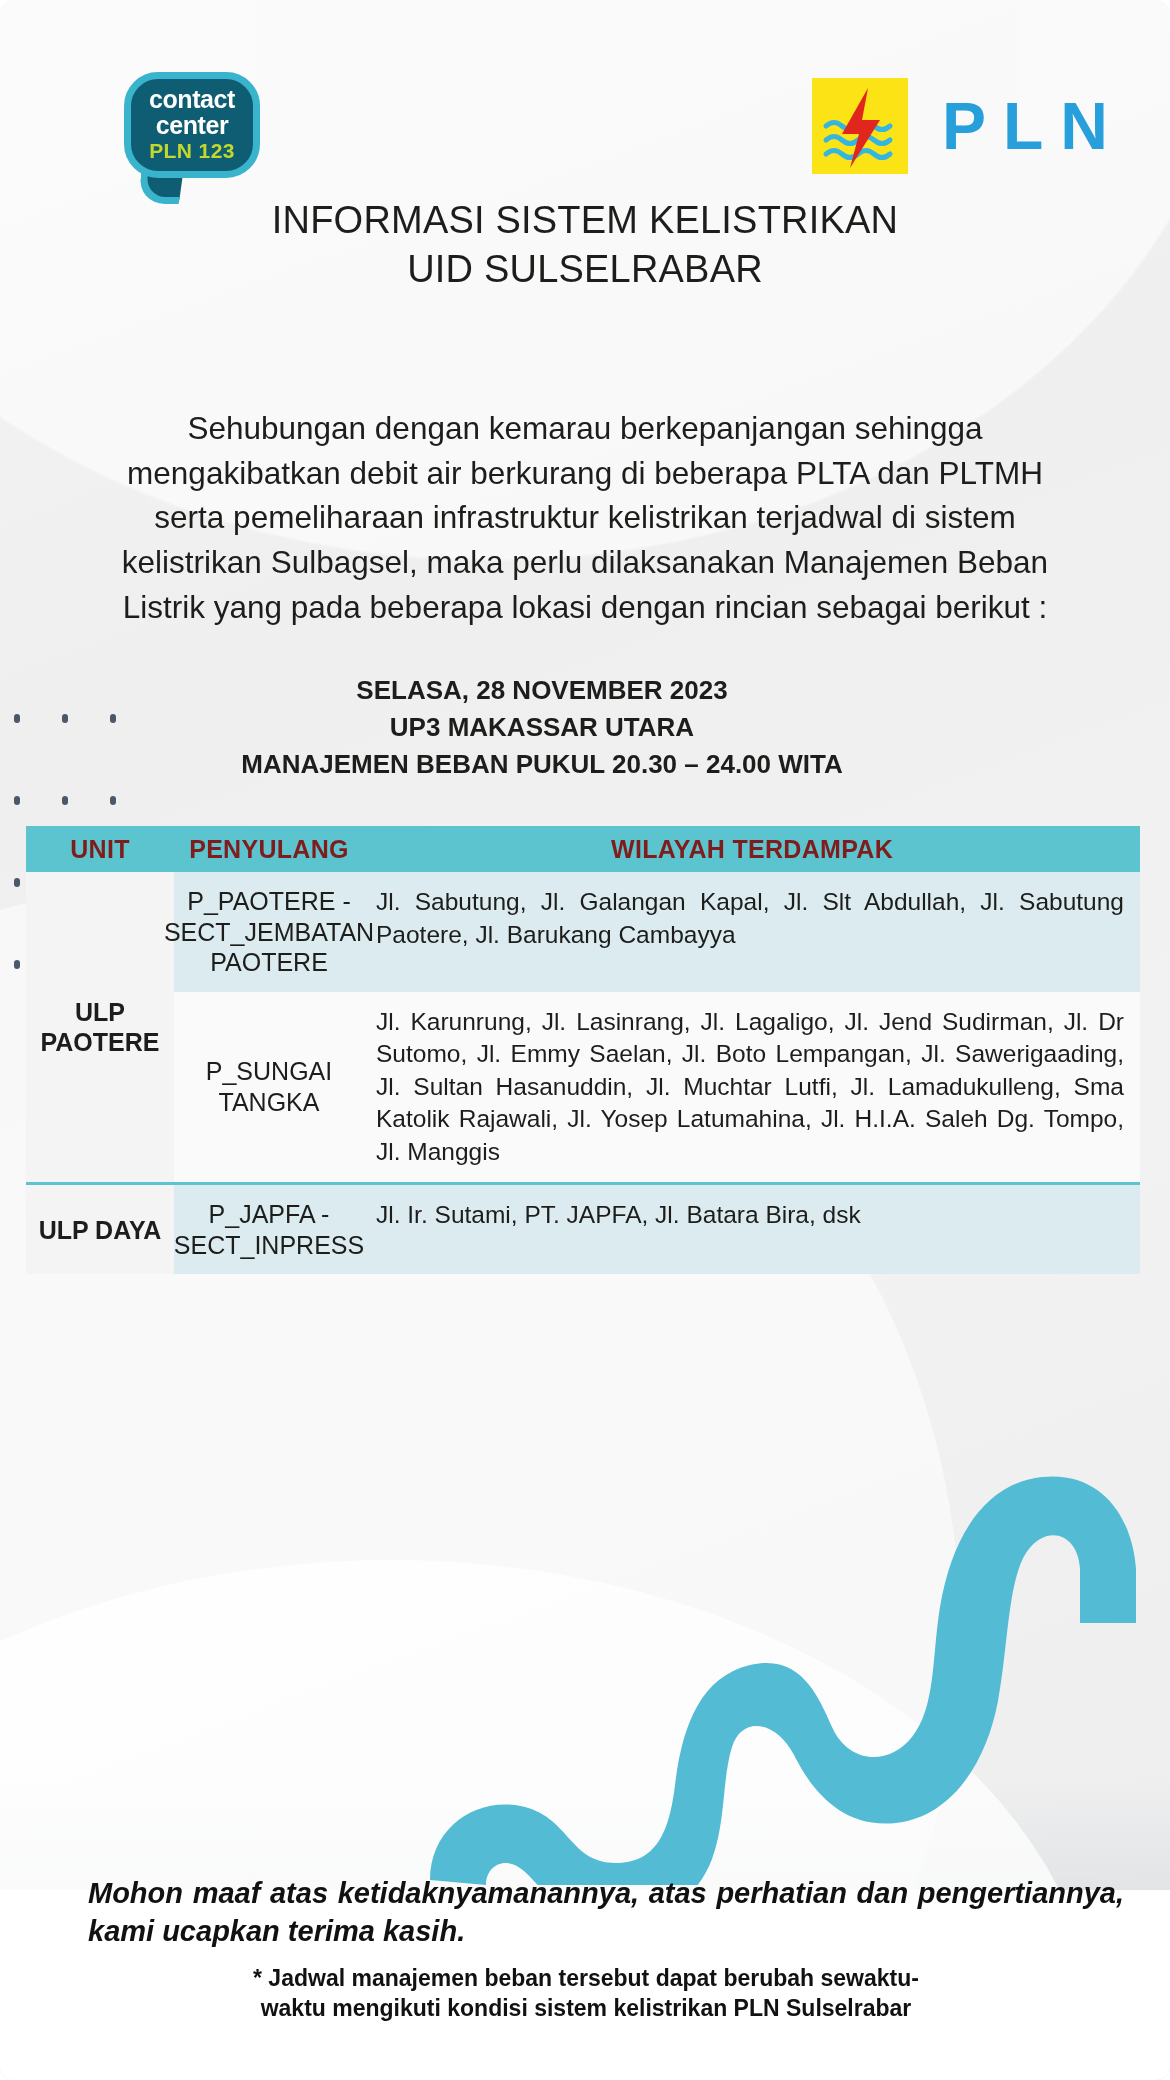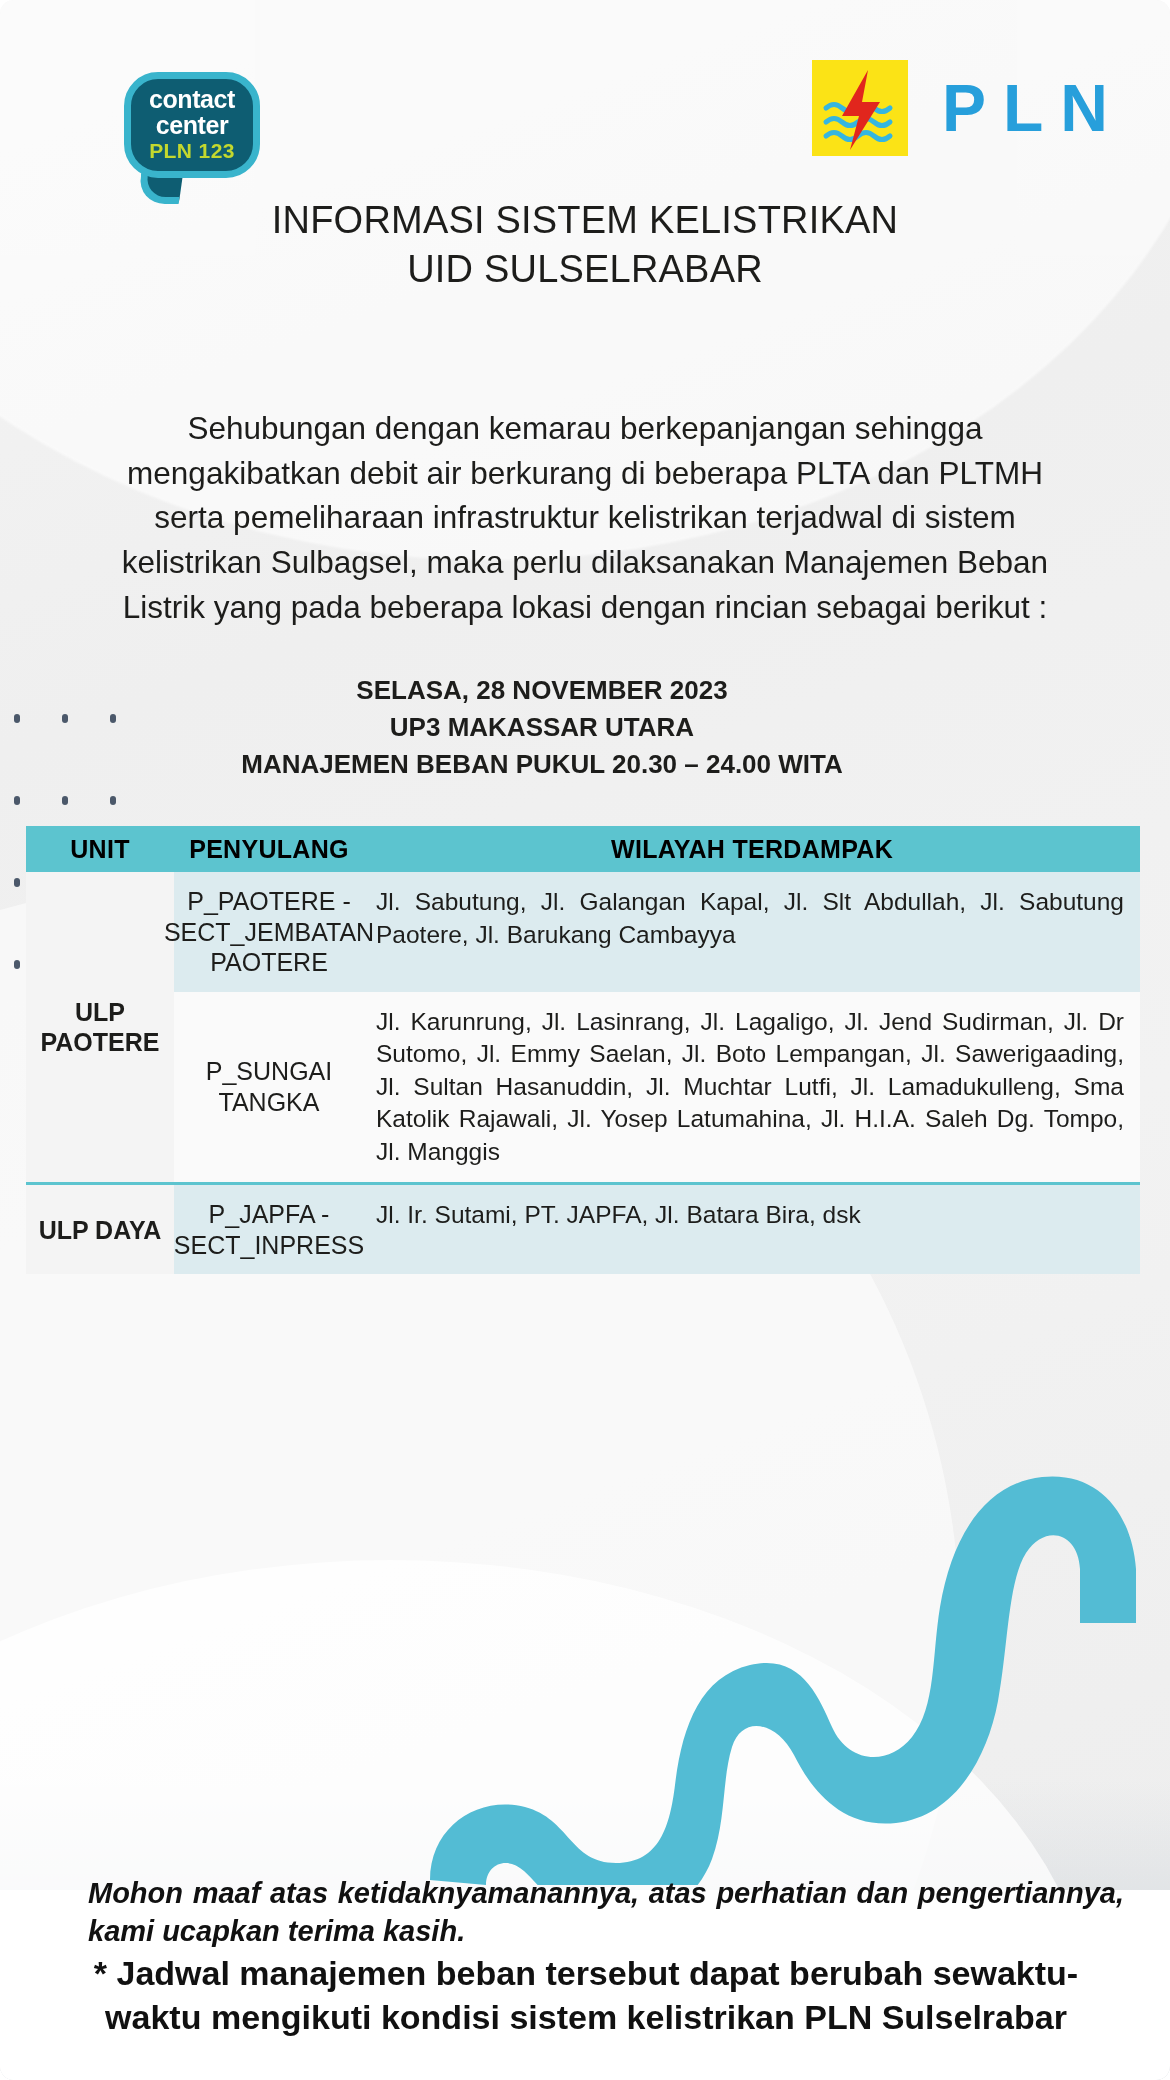--- a/index.html
+++ b/index.html
@@ -125,21 +125,21 @@
     display: block;
     color: #c3d82e;
     font-weight: bold;
     font-size: 21px;
     letter-spacing: .4px;
     margin-top: 2px;
   }
 
   .pln-logo {
     position: absolute;
-    left: 800px; top: 2px;
+    left: 800px; top: 20px;
     display: flex;
     align-items: center;
     gap: 34px;
     padding-left: 12px;
   }
   .pln-mark {
     width: 96px; height: 96px;
     background: #fbe316;
     position: relative;
   }
@@ -198,21 +198,21 @@
     z-index: 5;
     font-size: 0;
   }
   .thead {
     display: flex;
     background: #5cc4cf;
     height: 46px;
     align-items: center;
   }
   .thead .th {
-    color: #000000;
+    color: #7f1d1d;
     font-weight: bold;
     font-size: 25px;
     text-align: center;
     letter-spacing: .3px;
   }
   .col-unit   { width: 148px; flex: 0 0 148px; }
   .col-peny   { width: 190px; flex: 0 0 190px; }
   .col-wil    { flex: 1 1 auto; }
 
   .tgroup { display: flex; }
@@ -273,23 +273,23 @@
   .footer-apology {
     font-style: italic;
     font-weight: bold;
     font-size: 29px;
     line-height: 1.32;
     text-align: justify;
     text-align-last: left;
     margin-left: 40px;
   }
   .footer-note {
-    margin-top: 0;
-    font-weight: bold;
-    font-size: 34px;
+    margin-top: 12px;
+    font-weight: bold;
+    font-size: 23px;
     line-height: 1.32;
     text-align: center;
   }
   .footer-note span { display: block; }
 </style>
 </head>
 <body>
 
 <div id="poster">
 

